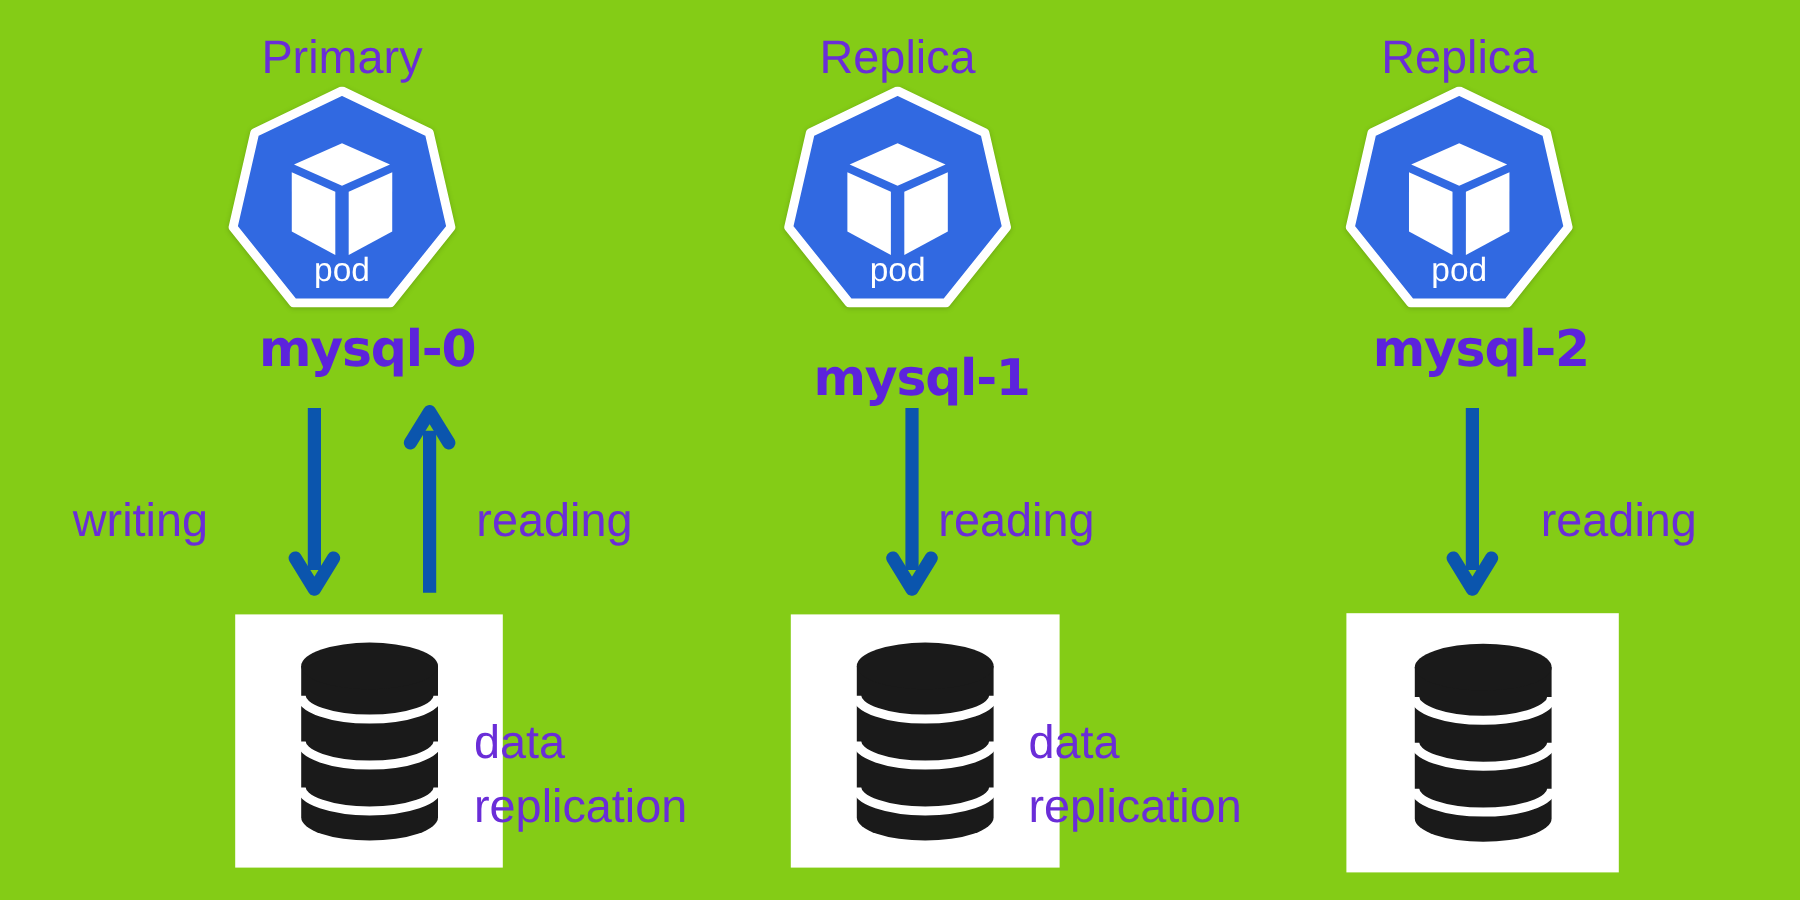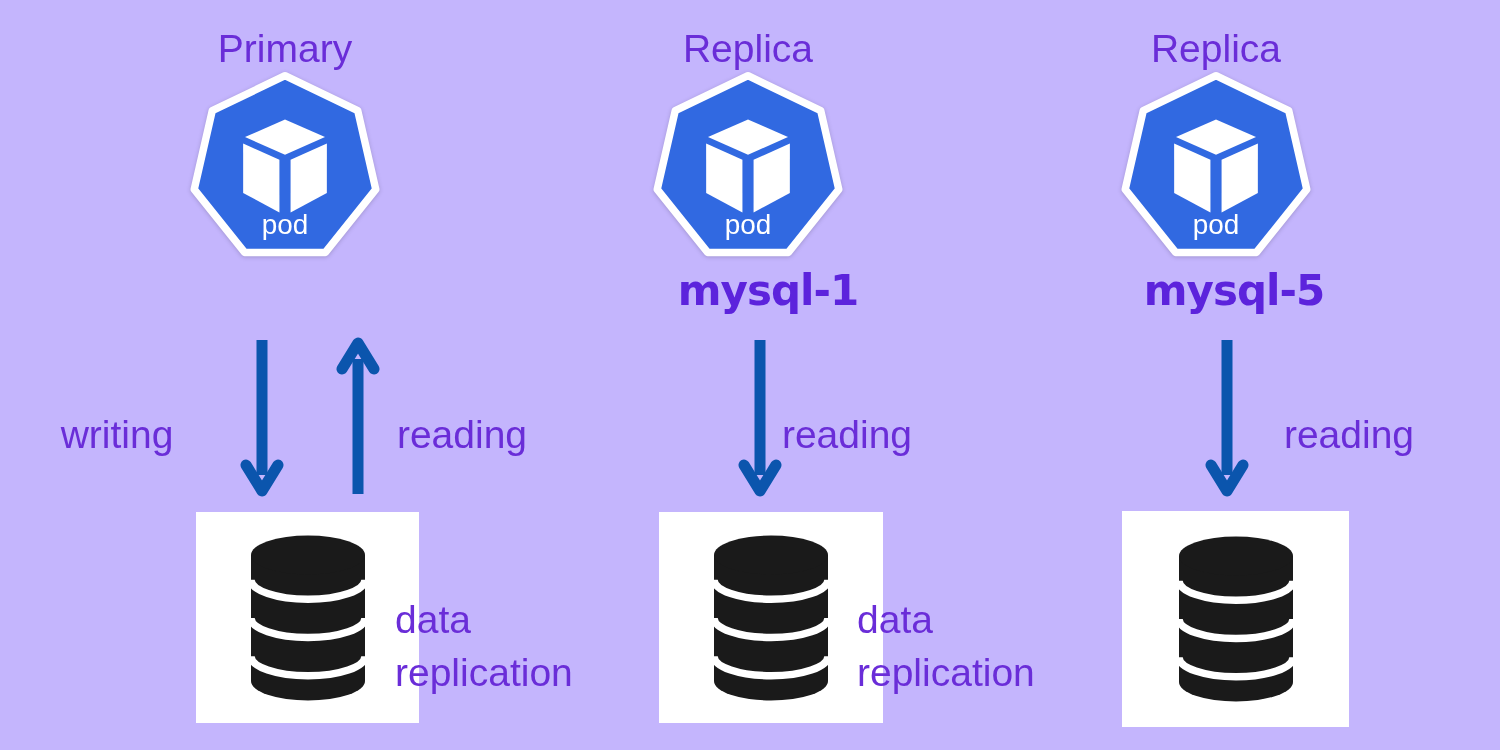--- a/index.html
+++ b/index.html
@@ -4,21 +4,21 @@
 <style>
   html, body {
     margin: 0;
     padding: 0;
     font-family: "Liberation Sans", "DejaVu Sans", sans-serif;
   }
   .canvas {
     position: relative;
     width: 1500px;
     height: 750px;
-    background: #c4b5fd;
+    background: #84cc16;
     overflow: hidden;
   }
   
   .role-label {
     position: absolute;
     top: 26px;
     width: 360px;
     text-align: center;
     font-size: 39px;
     line-height: 46px;
@@ -51,21 +51,21 @@
     width: 360px;
     text-align: center;
     font-family: "DejaVu Sans", sans-serif;
     font-weight: 700;
     font-size: 42px;
     line-height: 46px;
     letter-spacing: -1px;
     color: #5c23dc;
   }
   #name-1 { left: 126px; }
-  #name-2 { left: 588px; }
+  #name-2 { left: 588px; margin-top: 24px; }
   #name-3 { left: 1054px; }
 
   
   .arrow-svg {
     position: absolute;
     top: 337px;
     width: 44px;
     height: 160px;
   }
   #arrow-writing   { left: 240px; }
@@ -124,20 +124,21 @@
   <svg class="pod-svg" id="pod-1" viewBox="0 0 100 100">
     <polygon points="50,2 89.1,20.8 98.8,63.1 71.7,97 28.3,97 1.2,63.1 10.9,20.8" stroke="#ffffff" stroke-width="4" stroke-linejoin="round" fill="#3169e1"></polygon>
     <g>
       <polygon points="50,25.5 71.5,35 50,44.5 28.5,35" fill="#ffffff"></polygon>
       <polygon points="27.5,38.5 47,47.2 47,75.5 27.5,65" fill="#ffffff"></polygon>
       <polygon points="53,47.2 72.5,38.5 72.5,65 53,75.5" fill="#ffffff"></polygon>
     </g>
     <text class="pod-text" x="50" y="87" text-anchor="middle" font-size="15" fill="#ffffff">pod</text>
   </svg>
 
+  <div class="name-label" id="name-1">mysql-0</div>
 
   <svg class="arrow-svg" id="arrow-writing" viewBox="0 0 44 160">
     <path d="M22,3 L22,138" fill="none" stroke-width="11" stroke="#0b55ad"></path>
     <path d="M6,128 L22,154 L38,128" fill="none" stroke-width="11" stroke-linejoin="round" stroke-linecap="round" stroke="#0b55ad"></path>
   </svg>
 
   <svg class="arrow-svg" id="arrow-reading-1" viewBox="0 0 44 160">
     <path d="M22,157 L22,22" fill="none" stroke-width="11" stroke="#0b55ad"></path>
     <path d="M6,32 L22,6 L38,32" fill="none" stroke-width="11" stroke-linejoin="round" stroke-linecap="round" stroke="#0b55ad"></path>
   </svg>
@@ -191,21 +192,21 @@
   <svg class="pod-svg" id="pod-3" viewBox="0 0 100 100">
     <polygon points="50,2 89.1,20.8 98.8,63.1 71.7,97 28.3,97 1.2,63.1 10.9,20.8" stroke="#ffffff" stroke-width="4" stroke-linejoin="round" fill="#3169e1"></polygon>
     <g>
       <polygon points="50,25.5 71.5,35 50,44.5 28.5,35" fill="#ffffff"></polygon>
       <polygon points="27.5,38.5 47,47.2 47,75.5 27.5,65" fill="#ffffff"></polygon>
       <polygon points="53,47.2 72.5,38.5 72.5,65 53,75.5" fill="#ffffff"></polygon>
     </g>
     <text class="pod-text" x="50" y="87" text-anchor="middle" font-size="15" fill="#ffffff">pod</text>
   </svg>
 
-  <div class="name-label" id="name-3">mysql-5</div>
+  <div class="name-label" id="name-3">mysql-2</div>
 
   <svg class="arrow-svg" id="arrow-reading-3" viewBox="0 0 44 160">
     <path d="M22,3 L22,138" fill="none" stroke-width="11" stroke="#0b55ad"></path>
     <path d="M6,128 L22,154 L38,128" fill="none" stroke-width="11" stroke-linejoin="round" stroke-linecap="round" stroke="#0b55ad"></path>
   </svg>
 
   <div class="flow-label" id="label-reading-3">reading</div>
 
   <div class="db-card" id="db-3">
     <svg class="db-svg" viewBox="0 0 100 112">

